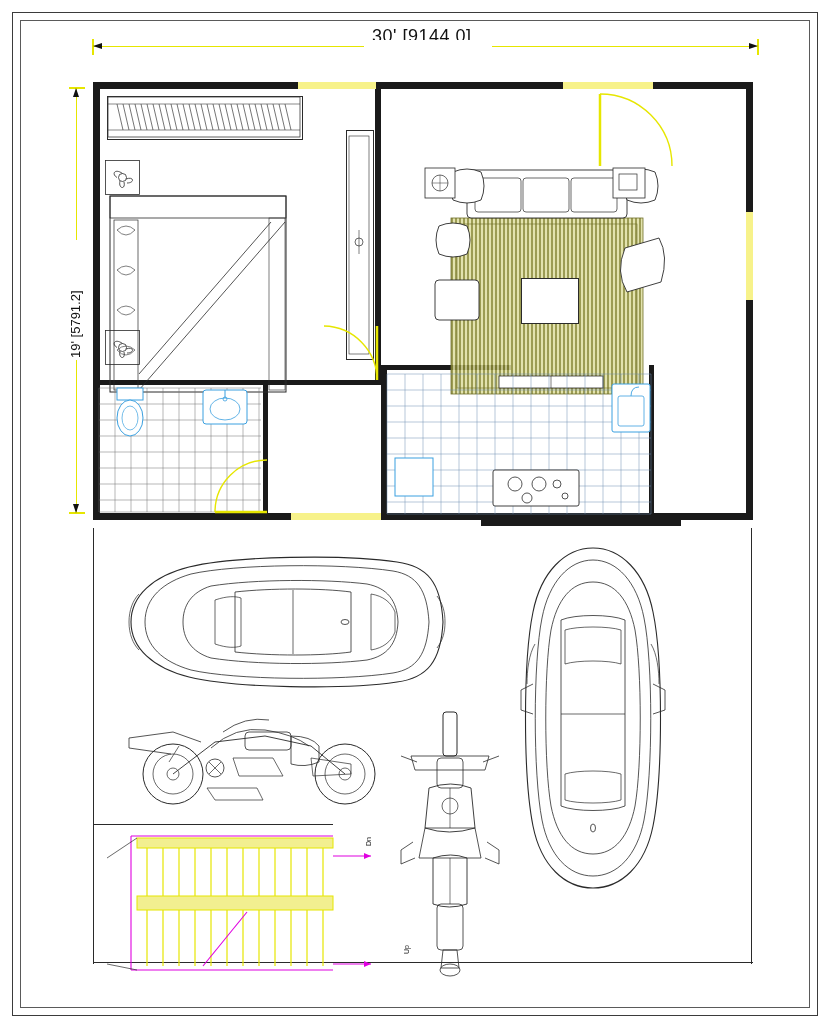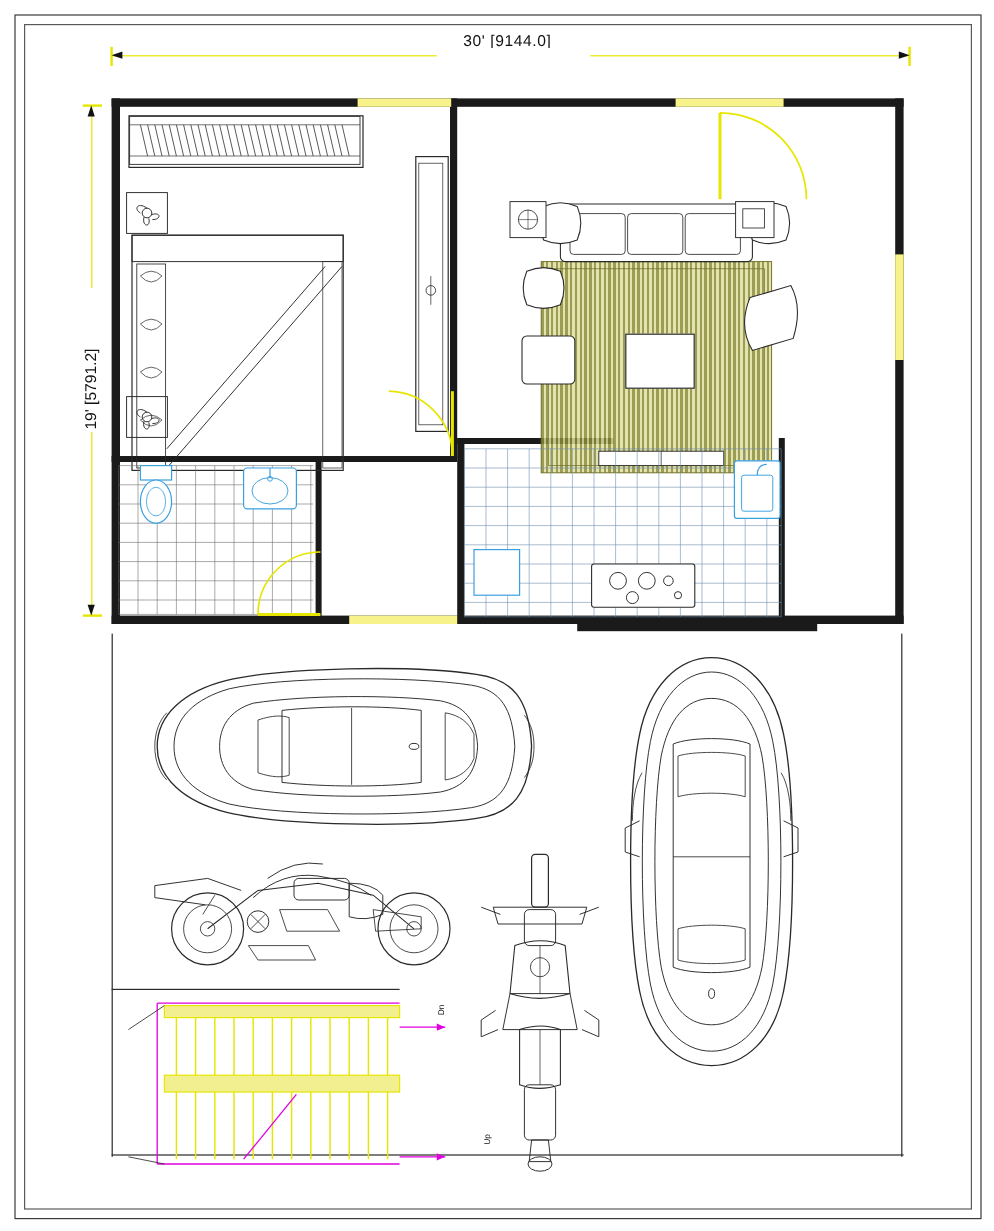--- a/index.html
+++ b/index.html
@@ -5,21 +5,21 @@
   html,body{margin:0;padding:0;background:#ffffff;}
   body{font-family:"Liberation Sans", sans-serif;}
   #sheet{position:relative;width:828px;height:1026px;background:#ffffff;overflow:hidden;}
   .frame-outer{position:absolute;left:12px;top:12px;width:804px;height:1002px;border:1.5px solid #3b3b3b;}
   .frame-inner{position:absolute;left:20px;top:20px;width:788px;height:986px;border:1px solid #5a5a5a;}
 
   
   .dim-line-h{position:absolute;height:0;border-top:1.2px solid #e6e600;}
   .dim-line-v{position:absolute;width:0;border-left:1.2px solid #e6e600;}
   .dim-tick{position:absolute;background:#e6e600;}
-  .dim-label{position:absolute;color:#111;font-size:13px;letter-spacing:.5px;white-space:nowrap;margin-left:14px;}
+  .dim-label{position:absolute;color:#111;font-size:18px;letter-spacing:.5px;white-space:nowrap;}
   .dim-label-v{position:absolute;color:#111;font-size:13px;white-space:nowrap;transform:rotate(-90deg);transform-origin:left top;}
 
   
   .plan{position:absolute;left:93px;top:82px;width:660px;height:882px;}
   .wall{position:absolute;background:#1a1a1a;}
   .thin{position:absolute;border:1px solid #2a2a2a;}
   .yellowband{position:absolute;background:#f7f28a;}
   .olive{position:absolute;}
   .lbl{position:absolute;font-size:7px;color:#111;}
   svg{position:absolute;left:0;top:0;overflow:visible;}

